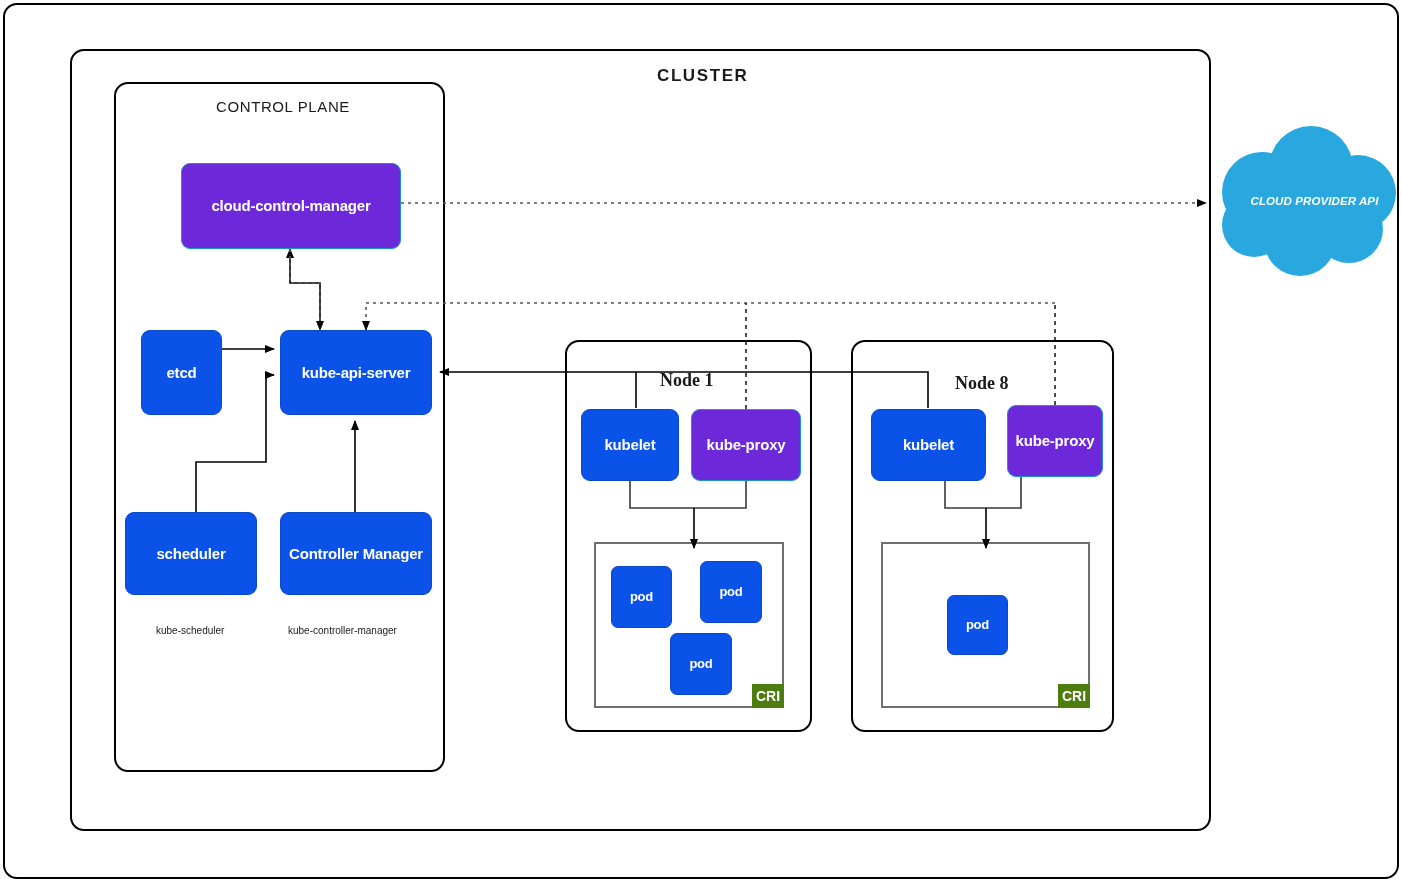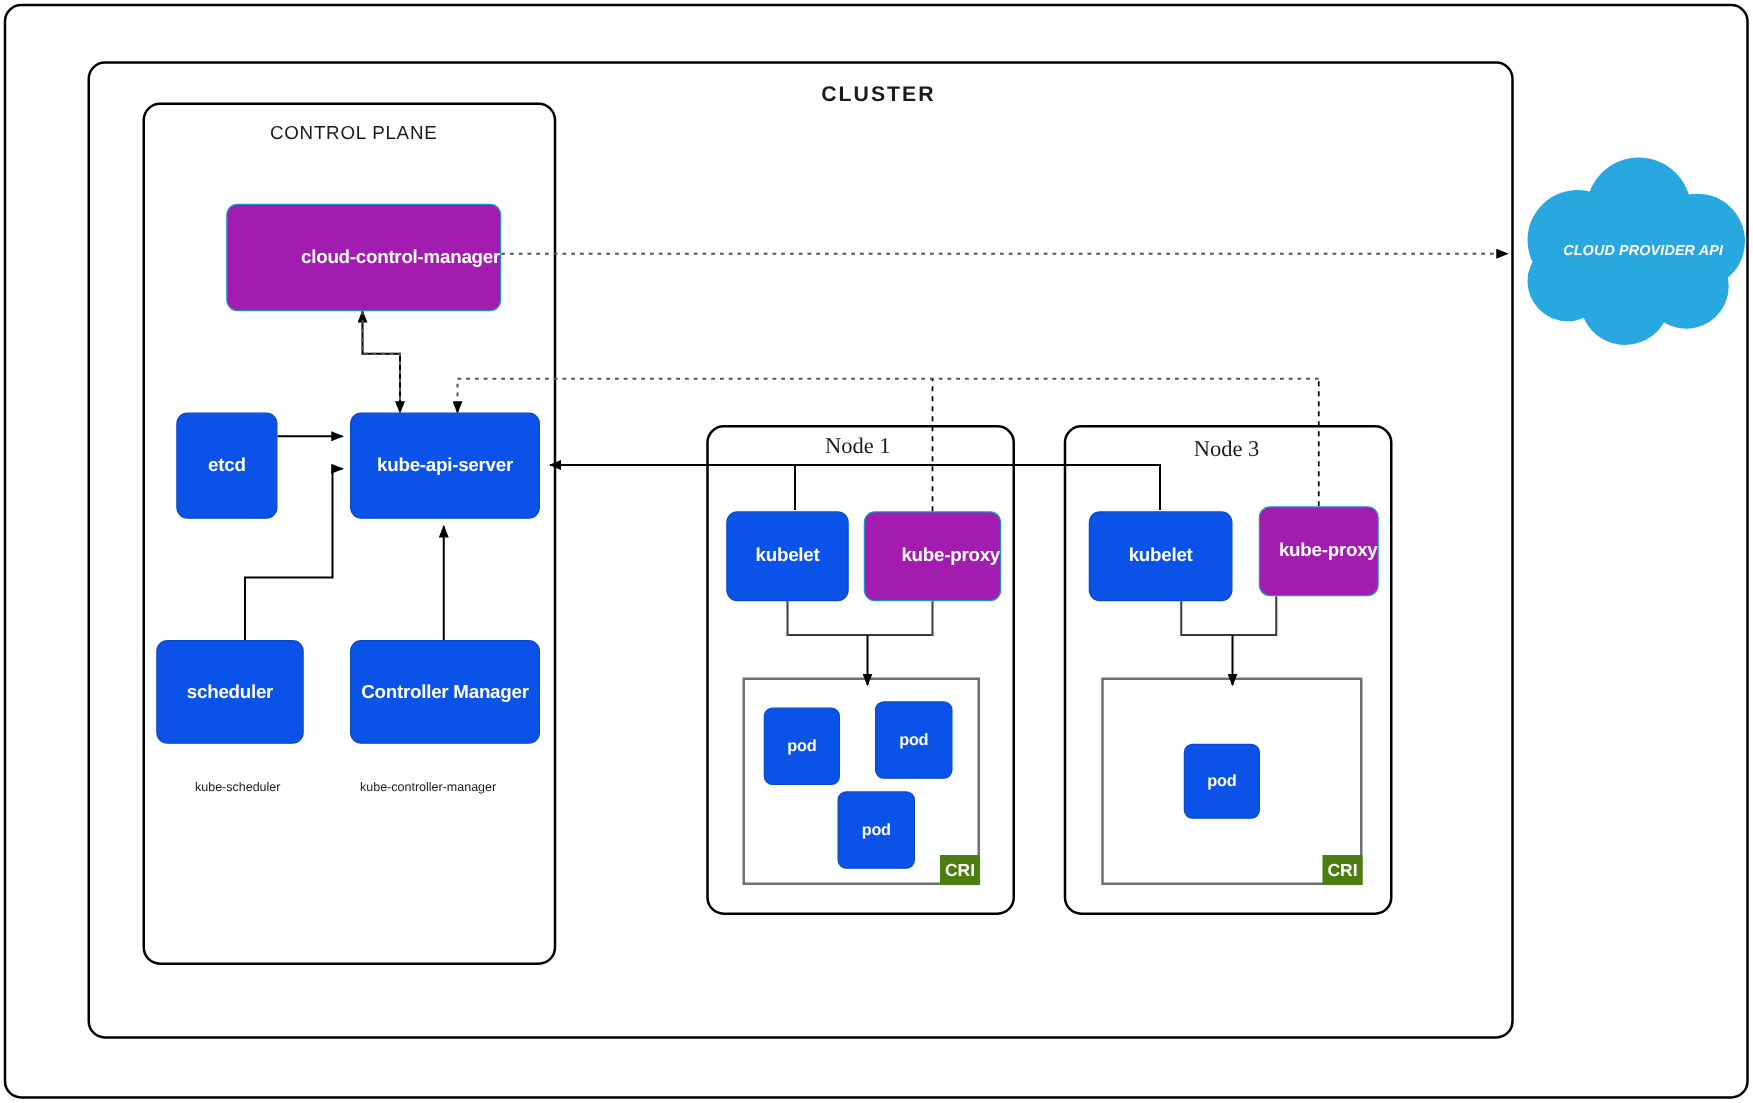--- a/index.html
+++ b/index.html
@@ -34,23 +34,22 @@
     font-weight: bold;
     border-radius: 9px;
     letter-spacing: -0.2px;
     line-height: 1.15;
   }
   .blue-dark {
     background: #0b53e8;
     border: 1px solid #0a48c6;
   }
   .blue-light {
-    background: #a21caf;
+    background: #6d28d9;
     border: 1px solid #1d93c6;
-    justify-content: flex-end;
   }
   .frame {
     position: absolute;
     box-sizing: border-box;
     border: 2px solid #000000;
     border-radius: 14px;
     background: transparent;
   }
   .frame-thin {
     position: absolute;
@@ -69,21 +68,22 @@
     letter-spacing: 1.6px;
   }
   .title-plane {
     font-size: 15px;
     font-weight: normal;
     letter-spacing: 0.6px;
   }
   .title-node {
     font-family: "Liberation Serif", serif;
     font-size: 18px;
-    font-weight: normal;
+    font-weight: bold;
+    margin-top: 24px;
   }
   .sub-label {
     font-size: 10px;
     color: #1a1a1a;
     margin-top: 24px;
   }
   .cri-badge {
     position: absolute;
     background: #4d7c0f;
     color: #ffffff;
@@ -116,21 +116,21 @@
 
   <div class="frame" style="left:114px; top:82px; width:331px; height:690px;"></div>
   <div class="caption title-plane" style="left:216px; top:98px;">CONTROL PLANE</div>
 
   <div class="frame" style="left:565px; top:340px; width:247px; height:392px;"></div>
   <div class="caption title-node" style="left:660px; top:346px;">Node 1</div>
 
   <div class="frame-thin" style="left:594px; top:542px; width:190px; height:166px;"></div>
 
   <div class="frame" style="left:851px; top:340px; width:263px; height:392px;"></div>
-  <div class="caption title-node" style="left:955px; top:349px;">Node 3</div>
+  <div class="caption title-node" style="left:955px; top:349px;">Node 8</div>
 
   <div class="frame-thin" style="left:881px; top:542px; width:209px; height:166px;"></div>
 
   <svg class="layer">
     <defs>
       <marker id="arrow" markerWidth="10" markerHeight="8" refX="9" refY="4" orient="auto" markerUnits="userSpaceOnUse">
         <path d="M0,0 L10,4 L0,8 z" fill="#000000"></path>
       </marker>
     </defs>
 
@@ -168,21 +168,21 @@
   </div>
 
   <div class="node-box blue-dark" style="left:280px; top:330px; width:152px; height:85px; font-size:15px;">
     <span>kube-api-server</span>
   </div>
 
   <div class="node-box blue-dark" style="left:141px; top:330px; width:81px; height:85px; font-size:15px;">
     <span>etcd</span>
   </div>
 
-  <div class="node-box blue-dark" style="left:125px; top:512px; width:118px; height:83px; font-size:15px;">
+  <div class="node-box blue-dark" style="left:125px; top:512px; width:132px; height:83px; font-size:15px;">
     <span>scheduler</span>
   </div>
   <div class="caption sub-label" style="left:156px; top:601px;">kube-scheduler</div>
 
   <div class="node-box blue-dark" style="left:280px; top:512px; width:152px; height:83px; font-size:15px;justify-content:center;">
     <span>Controller Manager</span>
   </div>
   <div class="caption sub-label" style="left:288px; top:601px;text-align:center;">kube-controller-manager</div>
 
   <div class="node-box blue-dark" style="left:581px; top:409px; width:98px; height:72px; font-size:15px;">

